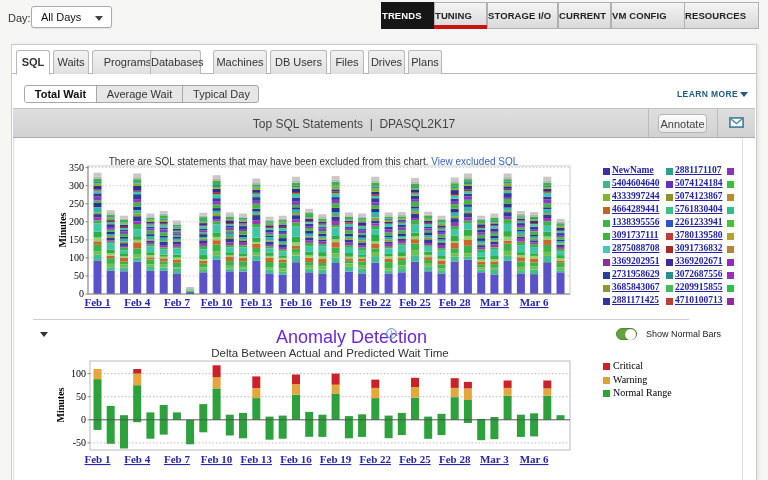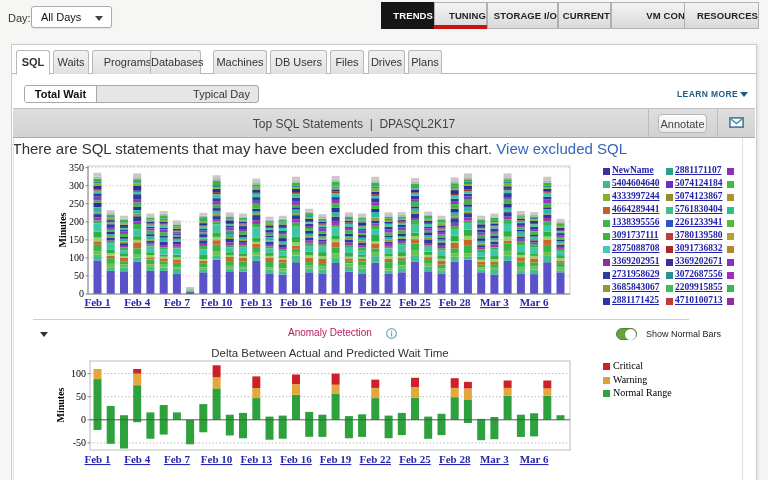--- a/index.html
+++ b/index.html
@@ -4,21 +4,21 @@
 * { margin:0; padding:0; box-sizing:border-box; }
 .s0{fill:#273390} .s1{fill:#2b2f95} .s2{fill:#2c3b9c} .s3{fill:#2ca13c} .s4{fill:#2d8f8f} .s5{fill:#2fae41} .s6{fill:#333a9e} .s7{fill:#36b3a8} .s8{fill:#38b44a} .s9{fill:#3fc6a7} .s10{fill:#44b544} .s11{fill:#44bd8e} .s12{fill:#5a52c8} .s13{fill:#6fc04c} .s14{fill:#84b22e} .s15{fill:#8a3ac0} .s16{fill:#8ea32f} .s17{fill:#98d06a} .s18{fill:#9e3535} .s19{fill:#a335b5} .s20{fill:#b9b3b3} .s21{fill:#c4bfbf} .s22{fill:#c8662b} .s23{fill:#cc2128} .s24{fill:#ccc7c7} .s25{fill:#e3a73c}
 rect[class^=s]{width:8px}
 html,body { width:768px; height:480px; overflow:hidden; background:#f6f6f4;
   font-family:"Liberation Sans", sans-serif; }
 .abs { position:absolute; }
 .lg { position:absolute; font-family:"Liberation Serif",serif; font-size:9.5px;
   font-weight:bold; color:#2222aa; text-decoration:underline; line-height:9px; }
 .navtab { position:absolute; top:2px; height:27px; background:linear-gradient(#f4f4f4,#d9d9d9);
   border:1px solid #b0b0b0; color:#3a3a3a; font-size:9.5px; font-weight:bold;
-  text-align:right; line-height:25px; letter-spacing:0.1px; color:#222; }
+  text-align:left; line-height:25px; letter-spacing:0.1px; color:#222; }
 .sqltab { position:absolute; top:50px; height:24px; background:linear-gradient(#f2f2f2,#e0e0e0);
   border:1px solid #b8b8b8; border-bottom:none; border-radius:3px 3px 0 0; color:#333;
   font-size:11px; text-align:center; line-height:23px; }
 </style></head>
 <body>
 
 <div class="abs" style="left:8px;top:12px;font-size:11px;color:#333">Day:</div>
 <div class="abs" style="left:31px;top:6px;width:81px;height:22px;background:#fff;border:1px solid #aaa;border-radius:3px;box-shadow:0 1px 1px rgba(0,0,0,0.08)">
   <div class="abs" style="left:9px;top:4px;font-size:11px;color:#111">All Days</div>
   <div class="abs" style="right:8px;top:9px;width:0;height:0;border-left:4px solid transparent;border-right:4px solid transparent;border-top:5px solid #444"></div>
@@ -40,37 +40,38 @@
 <div class="abs sqltab" style="left:92px;width:71px">Programs</div>
 <div class="abs sqltab" style="left:150px;width:51px">Databases</div>
 <div class="abs sqltab" style="left:213px;width:54px">Machines</div>
 <div class="abs sqltab" style="left:270px;width:57px">DB Users</div>
 <div class="abs sqltab" style="left:330px;width:34px">Files</div>
 <div class="abs sqltab" style="left:368px;width:37px">Drives</div>
 <div class="abs sqltab" style="left:408px;width:34px">Plans</div>
 
 <div class="abs" style="left:24px;top:85px;width:235px;height:18px;border:1px solid #a8a8a8;border-radius:3px;background:#e6e6e6;overflow:hidden">
   <div class="abs" style="left:0;top:0;width:72px;height:18px;background:#fff;border-right:1px solid #a8a8a8;font-size:11px;font-weight:bold;color:#111;text-align:center;line-height:17px">Total Wait</div>
+  <div class="abs" style="left:72px;top:0;width:86px;height:18px;border-right:1px solid #a8a8a8;font-size:11px;color:#333;text-align:center;line-height:17px">Average Wait</div>
   <div class="abs" style="left:158px;top:0;width:77px;height:18px;font-size:11px;color:#333;text-align:center;line-height:17px">Typical Day</div>
 </div>
 
 <div class="abs" style="left:677px;top:89px;font-size:8.5px;font-weight:bold;color:#1d5c85;letter-spacing:0.4px">LEARN MORE</div>
 <div class="abs" style="left:740px;top:92px;width:0;height:0;border-left:4px solid transparent;border-right:4px solid transparent;border-top:5px solid #1d5c85"></div>
 
 <div class="abs" style="left:13px;top:108px;width:742px;height:30px;background:linear-gradient(#dedede,#d2d2d2);border-top:1px solid #c2c2c2;border-bottom:1px solid #ababab"></div>
 <div class="abs" style="left:648px;top:109px;width:1px;height:28px;background:#bbb"></div>
 <div class="abs" style="left:717px;top:109px;width:1px;height:28px;background:#bbb"></div>
 <div class="abs" style="left:13px;top:117px;width:682px;text-align:center;font-size:12px;color:#444">Top SQL Statements&nbsp; | &nbsp;DPASQL2K17</div>
 <div class="abs" style="left:658px;top:114px;width:49px;height:19px;background:linear-gradient(#fdfdfd,#e8e8e8);border:1px solid #b5b5b5;border-radius:4px;font-size:11px;color:#444;text-align:center;line-height:18px">Annotate</div>
 <svg class="abs" style="left:729px;top:117px" width="15" height="11">
   <rect x="0.9" y="0.9" width="13.2" height="9.2" fill="#fdfefe" stroke="#4e87a0" stroke-width="1.8"></rect>
   <path d="M1.6 1.8 L7.5 6.6 L13.4 1.8" fill="none" stroke="#4e87a0" stroke-width="1.4"></path>
 </svg>
 
-<div class="abs" style="left:0px;top:140px;width:627px;text-align:right;font-size:15px;color:#333">There are SQL statements that may have been excluded from this chart. <span style="color:#3366bb">View excluded SQL</span></div>
+<div class="abs" style="left:0px;top:156px;width:627px;text-align:center;font-size:10px;color:#333">There are SQL statements that may have been excluded from this chart. <span style="color:#3366bb">View excluded SQL</span></div>
 <svg style="position:absolute;left:40px;top:158px" width="545" height="156">
     <g transform="translate(-40,-158)">
       <rect x="88" y="166" width="482" height="128" fill="#ffffff" stroke="#cccccc" stroke-width="1"></rect>
       <line x1="88" y1="275.95" x2="570" y2="275.95" stroke="#cccccc" stroke-width="1" stroke-dasharray="1.5,2"></line>
       <line x1="88" y1="257.90" x2="570" y2="257.90" stroke="#cccccc" stroke-width="1" stroke-dasharray="1.5,2"></line>
       <line x1="88" y1="239.85" x2="570" y2="239.85" stroke="#cccccc" stroke-width="1" stroke-dasharray="1.5,2"></line>
       <line x1="88" y1="221.80" x2="570" y2="221.80" stroke="#cccccc" stroke-width="1" stroke-dasharray="1.5,2"></line>
       <line x1="88" y1="203.75" x2="570" y2="203.75" stroke="#cccccc" stroke-width="1" stroke-dasharray="1.5,2"></line>
       <line x1="88" y1="185.70" x2="570" y2="185.70" stroke="#cccccc" stroke-width="1" stroke-dasharray="1.5,2"></line>
       <line x1="88" y1="167.65" x2="570" y2="167.65" stroke="#cccccc" stroke-width="1" stroke-dasharray="1.5,2"></line>
@@ -1038,21 +1039,21 @@
 <div style="position:absolute;left:727px;top:284.5px;width:7px;height:7px;background:#2dbf4d"></div>
 <div style="position:absolute;left:603px;top:297.5px;width:7px;height:7px;background:#34349e"></div>
 <div class="lg" style="left:612px;top:296.0px">2881171425</div>
 <div style="position:absolute;left:666px;top:297.5px;width:7px;height:7px;background:#bf3c3c"></div>
 <div class="lg" style="left:675px;top:296.0px">4710100713</div>
 <div style="position:absolute;left:727px;top:297.5px;width:7px;height:7px;background:#8f2d9e"></div>
 
 <div class="abs" style="left:33px;top:319px;width:656px;height:1px;background:#cfcfcf"></div>
 
 <div class="abs" style="left:40px;top:332px;width:0;height:0;border-left:4.5px solid transparent;border-right:4.5px solid transparent;border-top:5.5px solid #333"></div>
-<div class="abs" style="left:288px;top:327px;font-size:10px;color:#be185d">Anomaly Detection</div>
+<div class="abs" style="left:276px;top:327px;font-size:18px;color:#6d28d9">Anomaly Detection</div>
 <svg class="abs" style="left:386px;top:328px" width="11" height="11">
   <circle cx="5.5" cy="5.5" r="4.8" fill="none" stroke="#6fa8c7" stroke-width="1.2"></circle>
   <rect x="4.9" y="4.5" width="1.3" height="4" fill="#6fa8c7"></rect>
   <rect x="4.9" y="2.6" width="1.3" height="1.3" fill="#6fa8c7"></rect>
 </svg>
 <div class="abs" style="left:616px;top:328px;width:21px;height:12px;background:#62a33c;border:1px solid #4e8830;border-radius:6px">
   <div class="abs" style="right:0px;top:0px;width:11px;height:11px;background:#fff;border-radius:50%;box-shadow:0 0 1px rgba(0,0,0,0.4)"></div>
 </div>
 <div class="abs" style="left:646px;top:329px;font-size:9px;color:#222">Show Normal Bars</div>
 <svg style="position:absolute;left:40px;top:346px" width="545" height="124">

